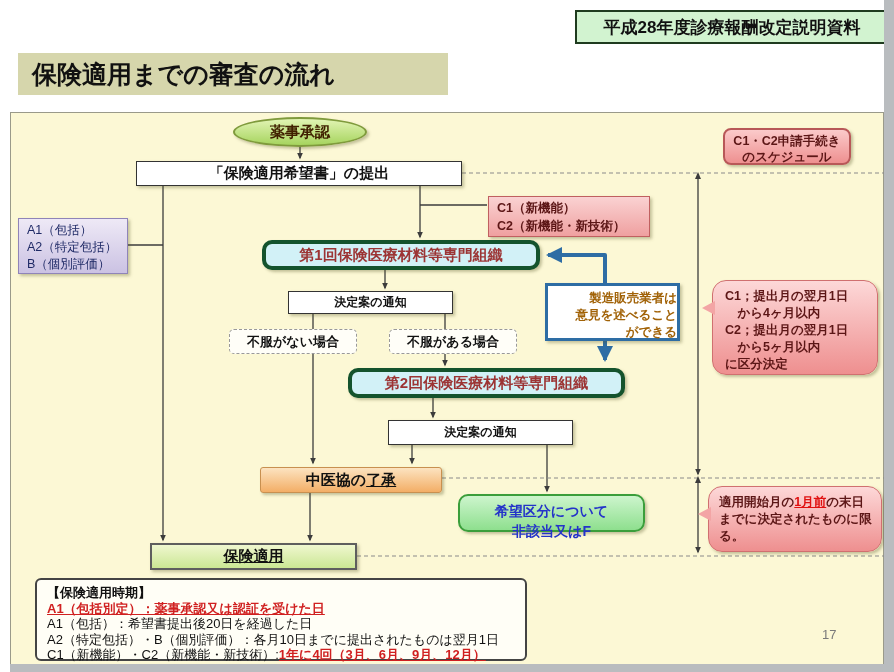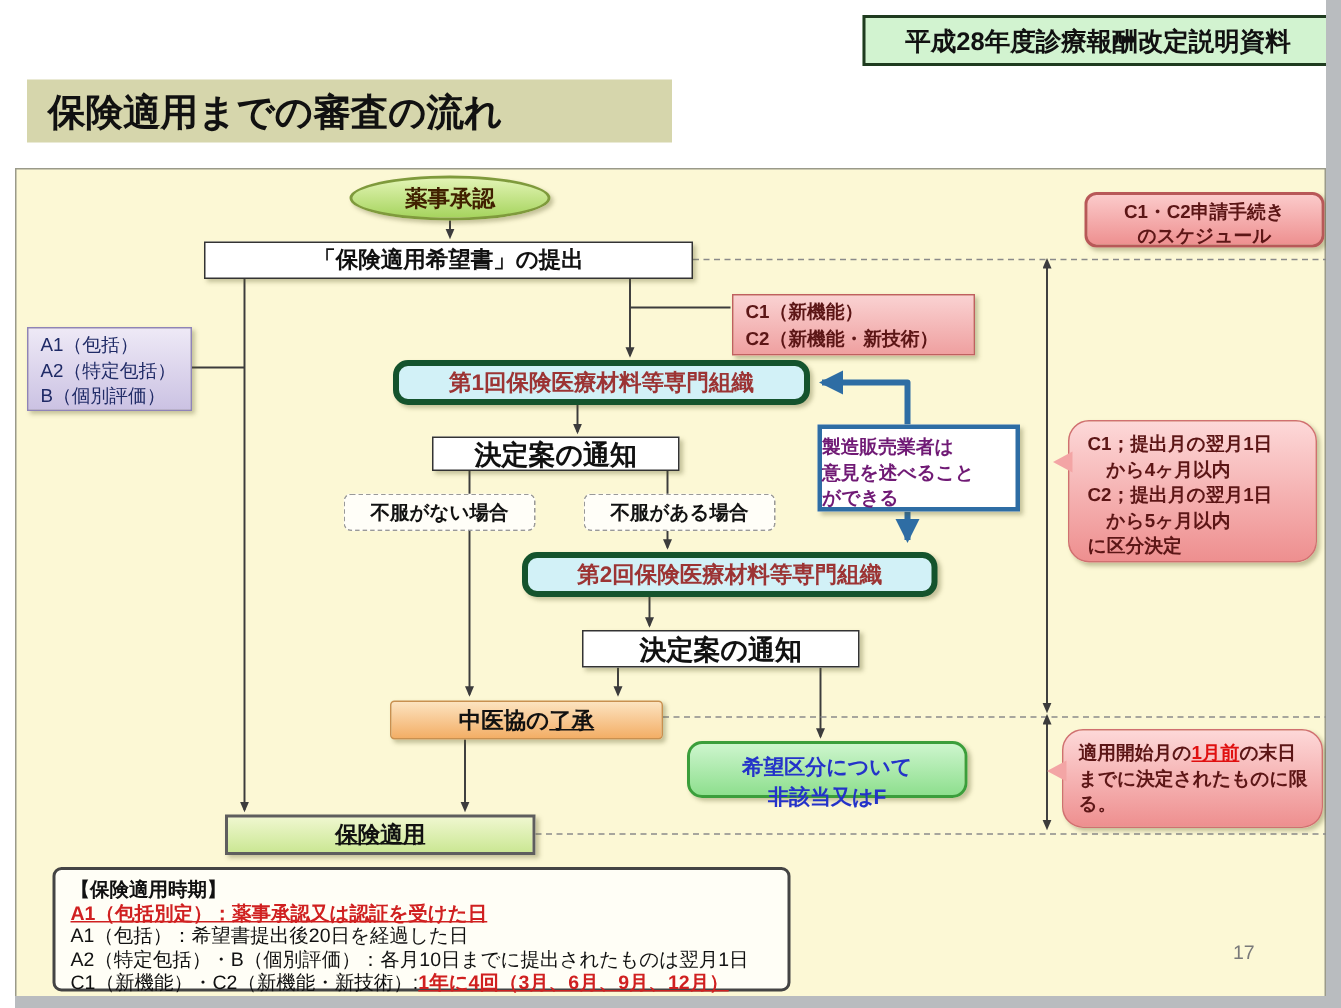--- a/index.html
+++ b/index.html
@@ -22,50 +22,50 @@
 
   .shadow { box-shadow:2px 2px 3px rgba(90,90,40,0.35); }
 
   
   #approval-oval { left:233px; top:117px; width:134px; height:30px; border-radius:50%;
     background:linear-gradient(#e2f4b4,#a6d45e); border:2px solid #7f9a3c;
     display:flex; align-items:center; justify-content:center; font-size:15px; font-weight:bold; color:#402000; }
   #submission-box { left:136px; top:161px; width:326px; height:25px; background:#fff; border:1px solid #333;
     display:flex; align-items:center; justify-content:center; font-size:15px; font-weight:bold; color:#111; }
 
-  #schedule-badge { left:723px; top:128px; width:160px; height:37px; border-radius:8px;
+  #schedule-badge { left:723px; top:128px; width:128px; height:37px; border-radius:8px;
     background:linear-gradient(#fbcaca,#ee9090); border:2px solid #b85858; text-align:center;
     font-size:12.5px; font-weight:bold; color:#5c1616; line-height:16px; padding-top:3px; }
 
   #category-a-box { left:18px; top:218px; width:110px; height:56px;
     background:linear-gradient(#eee9f6,#cbc2e3); border:1px solid #8f84b8;
     font-size:12.5px; color:#1f2a66; line-height:17px; padding:3px 0 0 8px; }
 
   #category-c-box { left:488px; top:196px; width:162px; height:41px;
     background:linear-gradient(#fad2d2,#efa0a0); border:1px solid #c06060;
     font-size:12.5px; font-weight:bold; color:#5c1616; line-height:18px; padding:2px 0 0 8px; }
 
   .org-box { background:#d2f1f7; border:4px solid #14532d; border-radius:10px;
     display:flex; align-items:center; justify-content:center;
     font-size:15px; font-weight:bold; color:#9c3434; }
   #org1-box { left:262px; top:240px; width:278px; height:30px; }
   #org2-box { left:348px; top:368px; width:277px; height:30px; }
 
   .notice-box { background:#fff; border:1px solid #333; display:flex; align-items:center; justify-content:center;
-    font-size:18px; font-weight:bold; color:#111; }
+    font-size:12px; font-weight:bold; color:#111; }
   #notice1-box { left:288px; top:291px; width:165px; height:23px; }
   #notice2-box { left:388px; top:420px; width:185px; height:25px; }
 
   .branch-box { background:#fffef8; border:1px dashed #999; border-radius:5px;
     display:flex; align-items:center; justify-content:center; font-size:13px; font-weight:bold; color:#111; }
   #no-objection-box { left:229px; top:329px; width:128px; height:25px; }
   #objection-box  { left:389px; top:329px; width:128px; height:25px; }
 
   #manufacturer-box { left:545px; top:283px; width:135px; height:58px; background:#fff;
-    border:3px solid #2e6da4; text-align:left; font-size:12.5px; font-weight:bold; color:#701a75;
+    border:3px solid #2e6da4; text-align:right; font-size:12.5px; font-weight:bold; color:#a16207;
     line-height:17px; padding-top:4px; }
 
   .bubble { background:linear-gradient(#fdd8d8,#ee8f8f); border:1px solid #d07070; border-radius:14px;
     font-size:12.5px; font-weight:bold; color:#5c1616; }
   .bubble::before { content:""; position:absolute; left:-11px; top:20px;
     border-top:7px solid transparent; border-bottom:7px solid transparent; border-right:13px solid #f3a5a5; }
   #c-schedule-bubble { left:712px; top:280px; width:166px; height:95px; line-height:17px; padding:7px 4px 0 12px; }
   #deadline-bubble  { left:708px; top:486px; width:174px; height:66px; line-height:17px; padding:7px 8px 0 10px; }
   #deadline-bubble .hl { color:#e01010; text-decoration:underline; }
 

